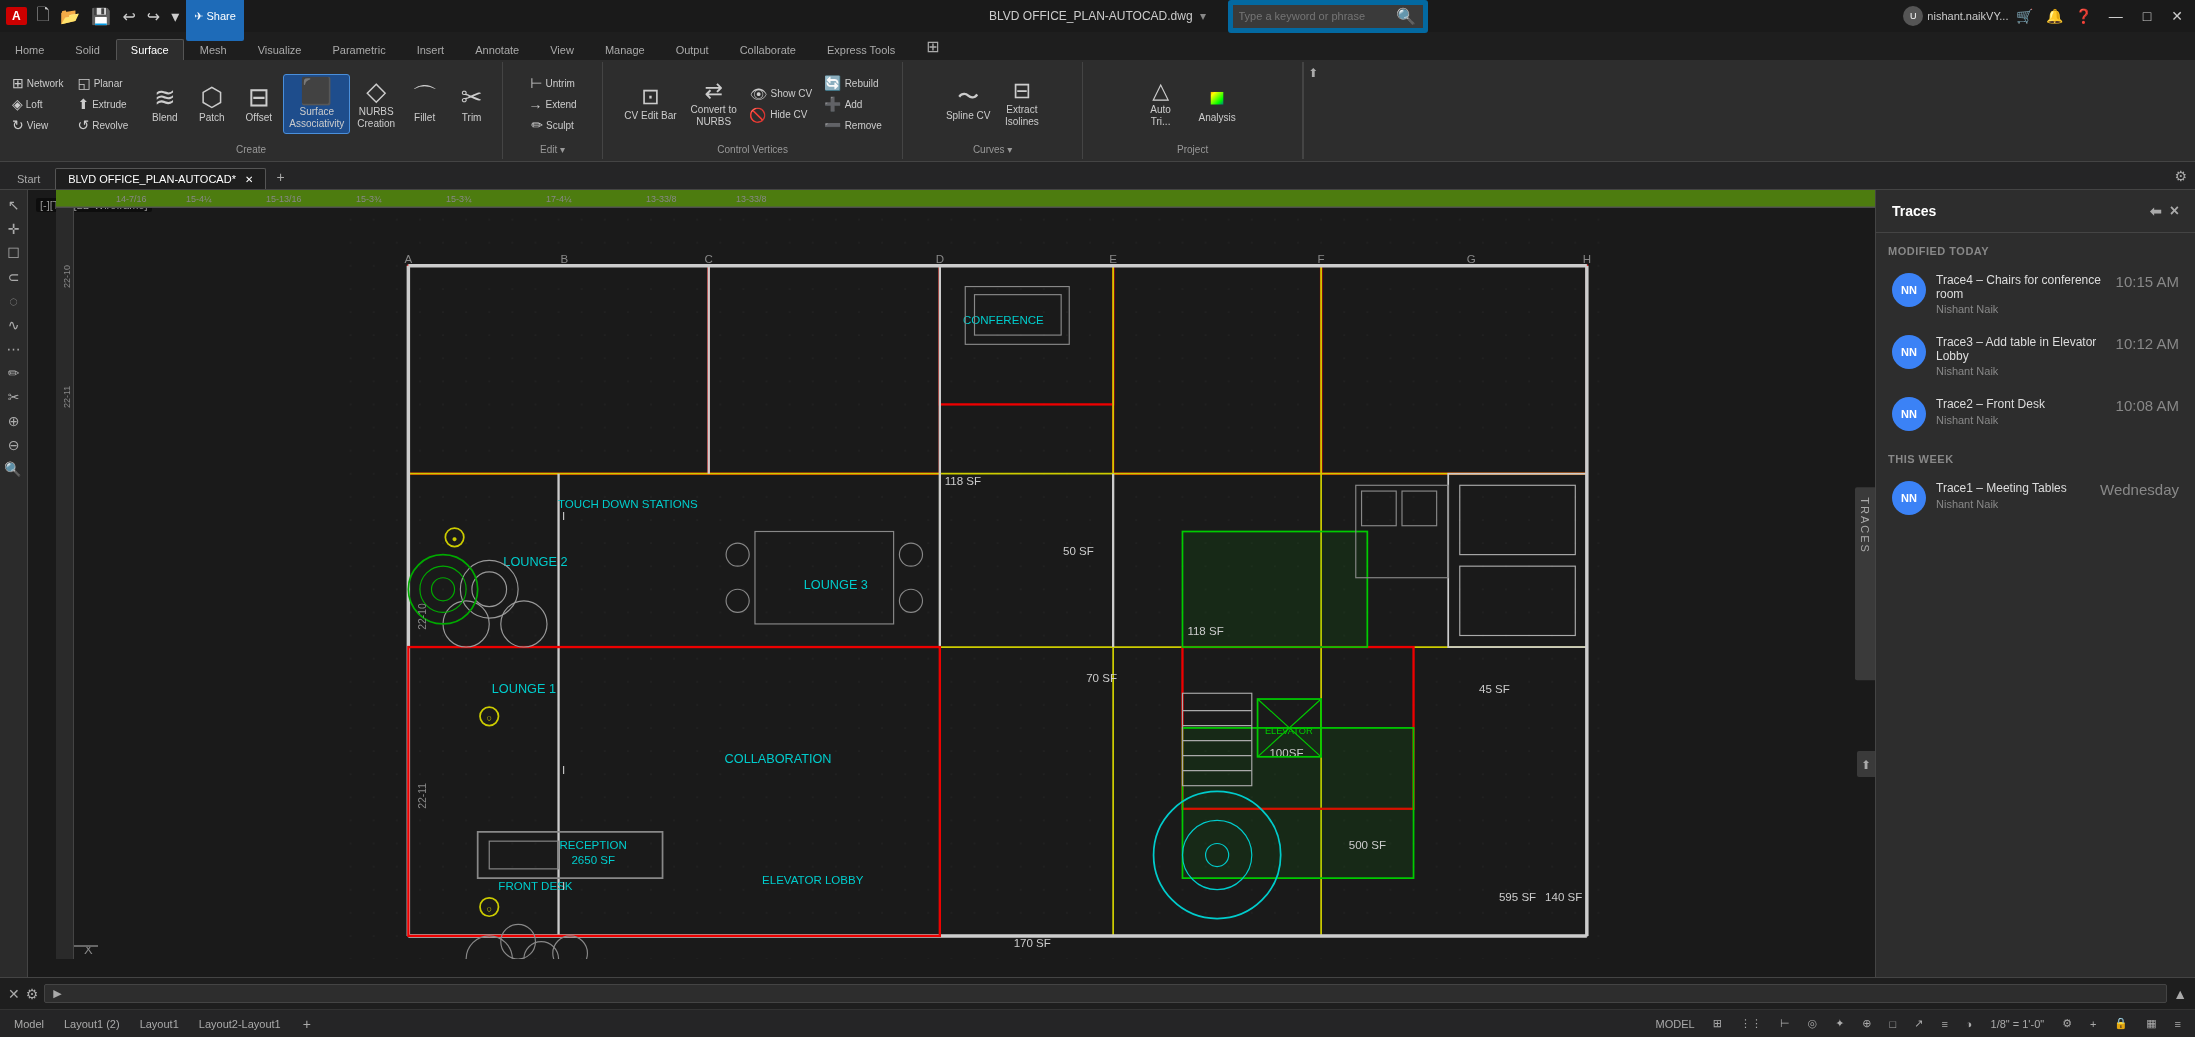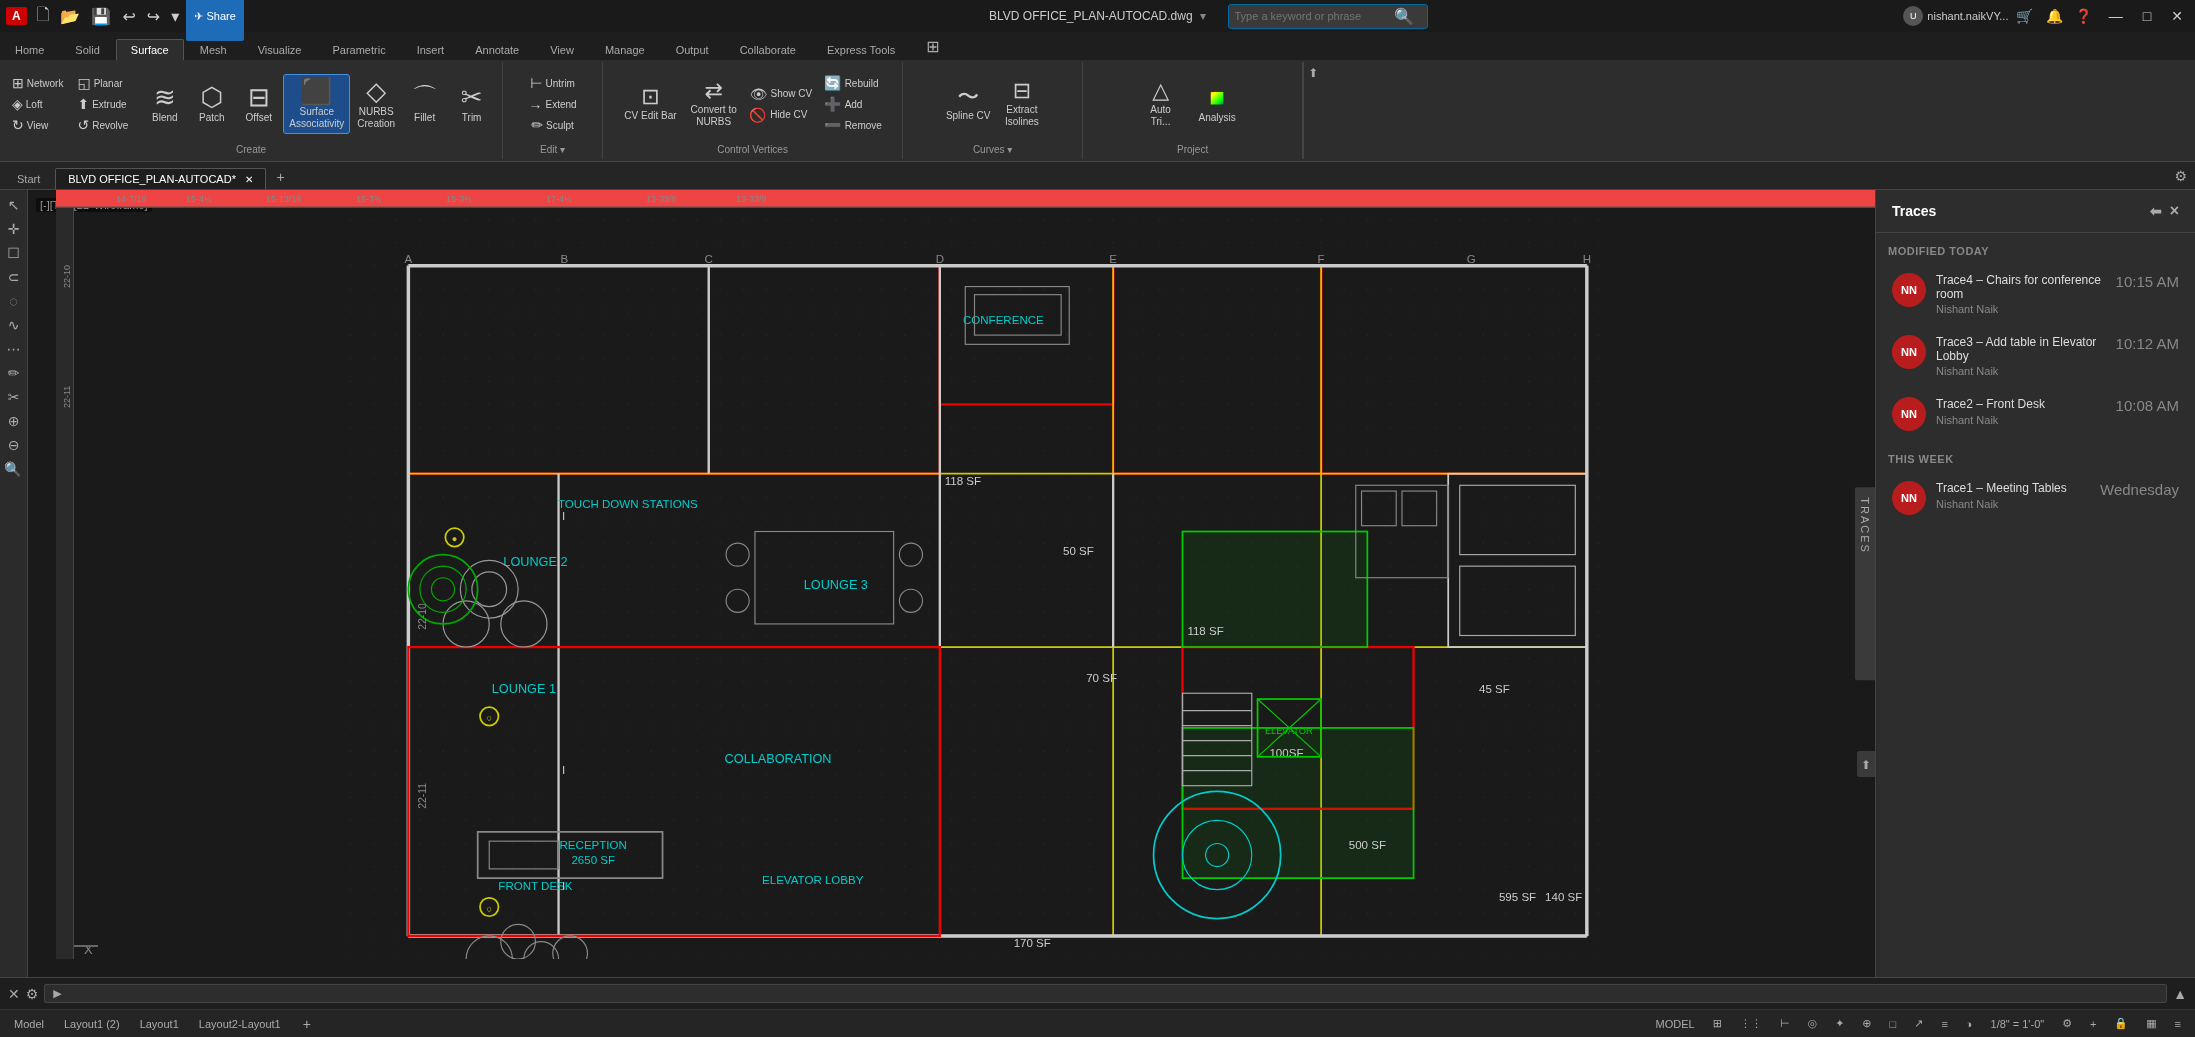--- a/index.html
+++ b/index.html
@@ -20,21 +20,21 @@
     #title-bar .quick-access {
       display: flex; align-items: center; gap: 3px; color: #ccc; font-size: 16px;
     }
     #title-bar .quick-access span { cursor: pointer; padding: 2px 4px; }
     #title-bar .file-title {
       position: absolute; left: 50%; transform: translateX(-50%);
       color: #ccc; font-size: 12px;
     }
     #title-bar .search-box {
       position: absolute; left: calc(50% + 120px);
-      background: #3a3a3a; border: 1px solid #0369a1; border-radius: 3px;
+      background: #3a3a3a; border: 5px solid #0369a1; border-radius: 3px;
       display: flex; align-items: center; padding: 2px 6px; width: 200px;
     }
     #title-bar .search-box input {
       background: transparent; border: none; outline: none; color: #ccc; font-size: 11px; width: 160px;
     }
     #title-bar .right-controls {
       position: absolute; right: 0; display: flex; align-items: center; gap: 4px; padding-right: 4px;
     }
     #title-bar .user-info { color: #ccc; font-size: 11px; display: flex; align-items: center; gap: 4px; }
     #title-bar .window-btn { color: #ccc; font-size: 14px; padding: 2px 8px; cursor: pointer; }
@@ -127,21 +127,21 @@
     }
     #traces-close { color: #aaa; cursor: pointer; font-size: 16px; }
     .traces-section-label {
       padding: 12px 12px 6px; font-size: 11px; color: #888; font-weight: 600; letter-spacing: 0.5px;
     }
     .trace-item {
       display: flex; align-items: flex-start; gap: 10px; padding: 10px 16px;
       cursor: pointer; border-radius: 2px;
     }
     .trace-avatar {
-      width: 34px; height: 34px; border-radius: 50%; background: #b91c1c;
+      width: 34px; height: 34px; border-radius: 50%; background: #3b82f6;
       display: flex; align-items: center; justify-content: center;
       color: white; font-size: 11px; font-weight: bold; flex-shrink: 0; text-align: right;
     }
     .trace-info { flex: 1; }
     .trace-name { color: #ddd; font-size: 12px; font-weight: 500; margin-bottom: 2px; }
     .trace-user { color: #888; font-size: 11px; }
     .trace-time { color: #888; font-size: 15px; white-space: nowrap; }
     .trace-row { display: flex; justify-content: space-between; align-items: flex-start; }
 
     
@@ -428,21 +428,21 @@
   </div>
 
   <div id="canvas-area" style="flex:1; background:#1a1a1a; position:relative; overflow:hidden;">
     <div id="canvas-view-label">[-][Top][2D Wireframe]</div>
 
     <div style="position:absolute;bottom:40px;left:36px;color:#888;font-size:13px;">Y</div>
     <div style="position:absolute;bottom:20px;left:56px;color:#888;font-size:13px;">X</div>
     <div style="position:absolute;bottom:30px;left:40px;width:2px;height:30px;background:#666;"></div>
     <div style="position:absolute;bottom:30px;left:40px;width:30px;height:2px;background:#666;"></div>
 
-    <div style="position:absolute;top:0;left:28px;right:0;height:18px;background:#ef4444;border-bottom:1px solid #444;">
+    <div style="position:absolute;top:0;left:28px;right:0;height:18px;background:#4d7c0f;border-bottom:1px solid #444;">
       <svg width="100%" height="18" style="overflow:visible;">
         <line x1="0" y1="17" x2="100%" y2="17" stroke="#555" stroke-width="1"></line>
         <text x="60" y="12" fill="#888" font-size="9">14-7/16</text>
         <text x="130" y="12" fill="#888" font-size="9">15-4¼</text>
         <text x="210" y="12" fill="#888" font-size="9">15-13/16</text>
         <text x="300" y="12" fill="#888" font-size="9">15-3¾</text>
         <text x="390" y="12" fill="#888" font-size="9">15-3¾</text>
         <text x="490" y="12" fill="#888" font-size="9">17-4¼</text>
         <text x="590" y="12" fill="#888" font-size="9">13-33/8</text>
         <text x="680" y="12" fill="#888" font-size="9">13-33/8</text>

